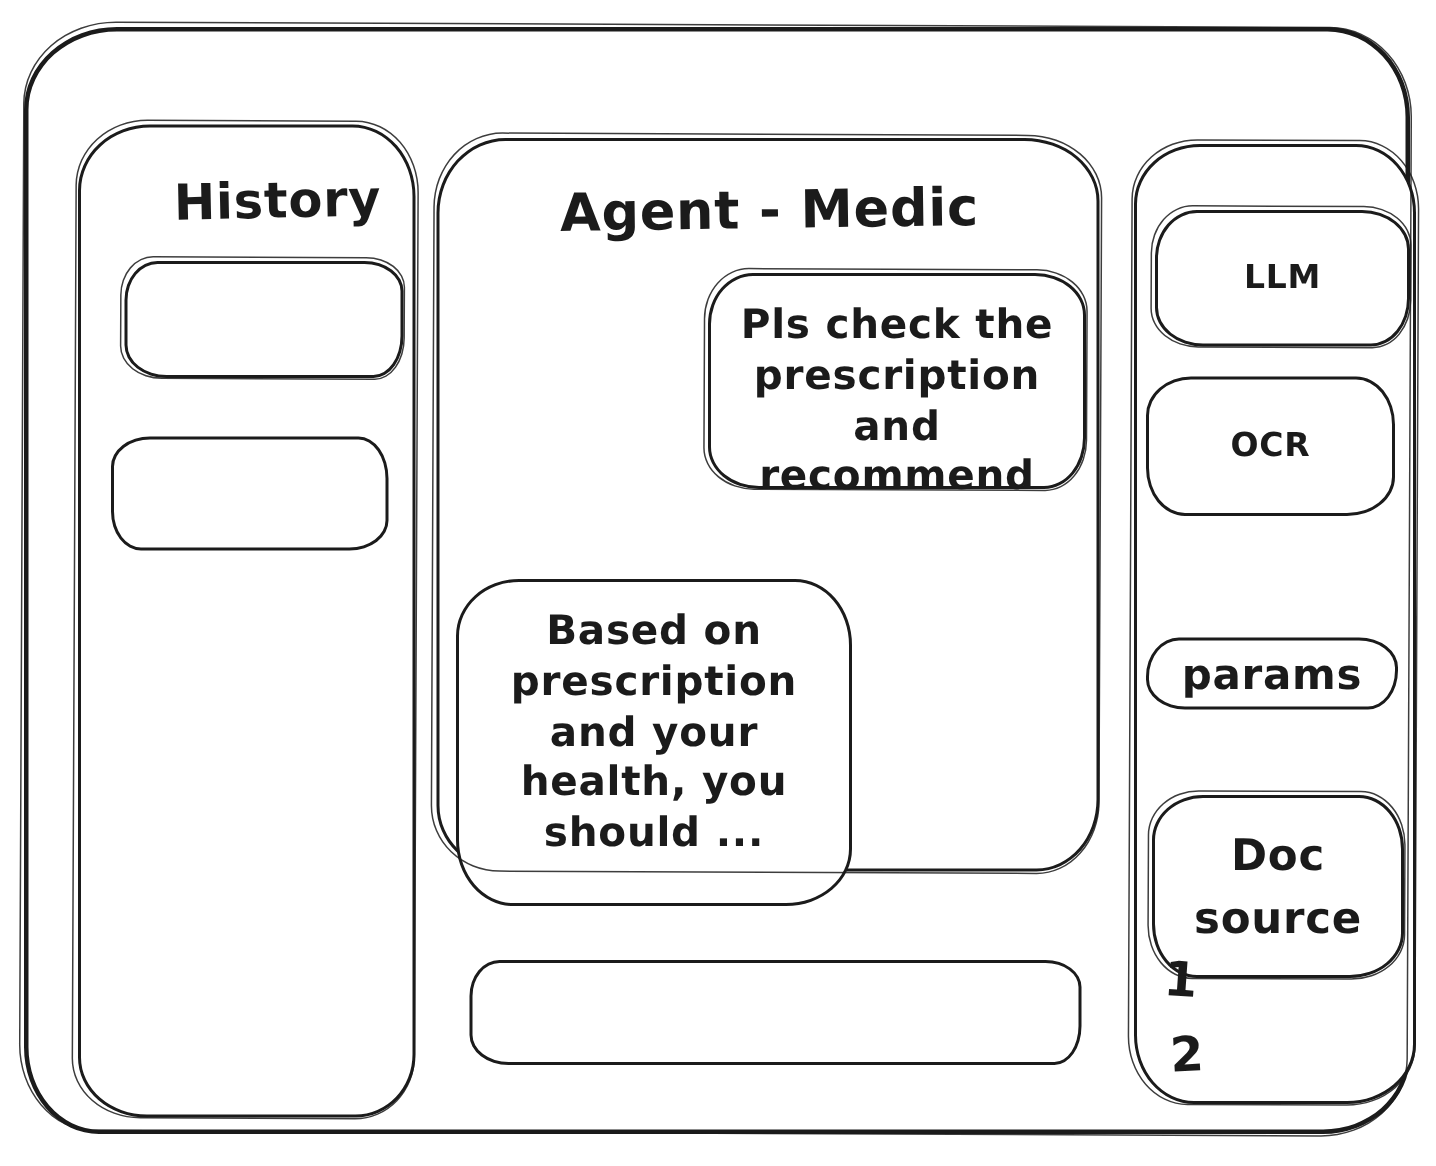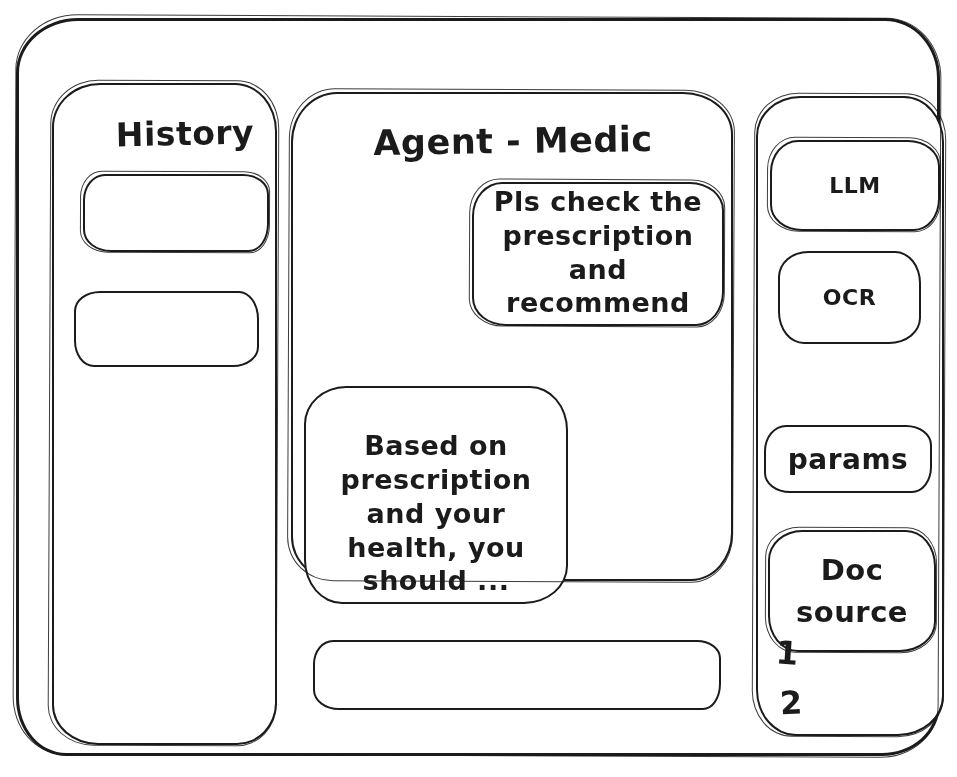--- a/index.html
+++ b/index.html
@@ -84,24 +84,24 @@
   .chat-title {
     position: absolute;
     left: 70px; top: 26px;
     width: 300px;
     font-size: 35px;
     text-align: center;
     transform: rotate(-0.8deg);
   }
   .bubble {
     display: flex;
-    align-items: flex-end;
+    align-items: flex-start;
     justify-content: center;
     text-align: center;
-    padding: 4px 10px;
+    padding: 16px 10px;
     font-size: 27px;
   }
   .user-bubble {
     left: 179px; top: 88px;
     width: 252px; height: 144px;
     border-radius: 30px 34px 28px 34px / 34px 28px 34px 28px;
   }
   .agent-bubble {
     left: 11px; top: 268px;
     width: 264px; height: 218px;
@@ -135,27 +135,27 @@
     text-align: center;
     font-size: 22px;
     padding: 4px 8px;
   }
   .tool-llm {
     left: 12px; top: 42px;
     width: 170px; height: 91px;
     border-radius: 28px 32px 26px 32px / 32px 26px 32px 26px;
   }
   .tool-ocr {
-    left: 20px; top: 153px;
-    width: 143px; height: 93px;
+    left: 6px; top: 153px;
+    width: 166px; height: 93px;
     border-radius: 30px 26px 32px 26px / 26px 32px 26px 32px;
   }
   .tool-params {
     left: 6px; top: 327px;
-    width: 168px; height: 68px;
+    width: 168px; height: 48px;
     font-size: 28px;
     border-radius: 22px 26px 20px 26px / 26px 20px 26px 20px;
   }
   .tool-doc {
     left: 10px; top: 432px;
     width: 168px; height: 122px;
     font-size: 29px;
     line-height: 1.45;
     border-radius: 34px 30px 36px 30px / 30px 36px 30px 36px;
     justify-content: center;

